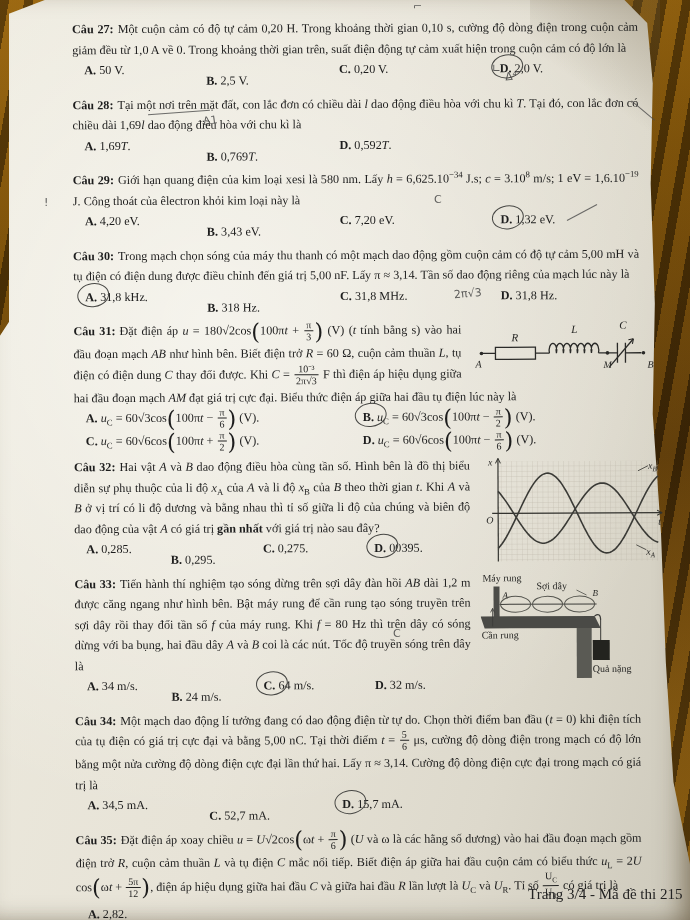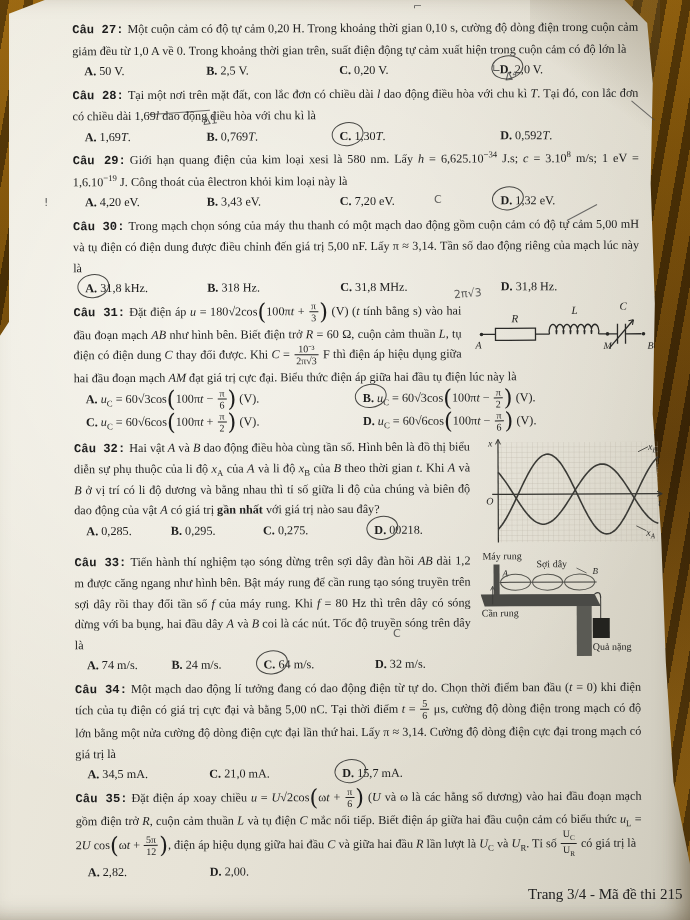--- a/index.html
+++ b/index.html
@@ -22,24 +22,24 @@
     position:absolute;right:30px;top:0;width:130px;height:135px;pointer-events:none;
     background:linear-gradient(215deg, rgba(95,80,52,0.32), rgba(95,80,52,0) 62%);
     border-radius:0 0 0 90px;
   }
   .content{
     position:absolute;left:74px;top:18px;width:566px;color:#1d1d1d;
     font-size:12.2px;line-height:1.68;text-align:justify;transform:rotate(-0.25deg);
   }
   .q{clear:both;margin:0 0 3px 0;}
   .q p{margin:0;}
-  .qlabel{font-weight:bold;margin-right:4px;font-family:Liberation Mono, monospace;}
+  .qlabel{font-weight:bold;margin-right:4px;}
   .opts{display:flex;padding-left:12px;text-align:left;align-items:flex-start;}
   .opts-4 .opt:nth-child(1){width:22%;}
-  .opts-4 .opt:nth-child(2){width:24%;}
+  .opts-4 .opt:nth-child(2){width:24%;margin-top:11px;}
   .opts-4 .opt:nth-child(3){width:29%;}
   .opts-4 .opt:nth-child(4){width:25%;}
   .opts-2 .opt{width:50%;}
   .opt{white-space:nowrap;}
   .okey{font-weight:bold;display:inline-block;position:relative;}
   .okey.circled::before{
     content:"";position:absolute;left:-8px;top:-4px;width:30px;height:22px;
     border:1.6px solid #474744;border-radius:50%;transform:rotate(-8deg);
   }
   .s-i{font-style:italic;}
@@ -78,21 +78,20 @@
         <span class="opt"><span class="okey">C.</span><span><span class="s-t"> 0,20 V.</span></span></span>
         <span class="opt"><span class="okey circled">D.</span><span><span class="s-t"> 2,0 V.</span></span></span>
       </div>
     </div>
 
     <div class="q">
       <p><span class="qlabel">Câu 28:</span><span><span class="s-t">Tại một nơi trên mặt đất, con lắc đơn có chiều dài </span><span class="s-i">l</span><span class="s-t"> dao động điều hòa với chu kì </span><span class="s-i">T</span><span class="s-t">. Tại đó, con lắc đơn có chiều dài 1,69</span><span class="s-i">l</span><span class="s-t"> dao động điều hòa với chu kì là</span></span></p>
       <div class="opts opts-4">
         <span class="opt"><span class="okey">A.</span><span><span class="s-t"> 1,69</span><span class="s-i">T</span><span class="s-t">.</span></span></span>
         <span class="opt"><span class="okey">B.</span><span><span class="s-t"> 0,769</span><span class="s-i">T</span><span class="s-t">.</span></span></span>
-        <span class="opt"><span class="okey circled">C.</span><span><span class="s-t"> 1,30</span><span class="s-i">T</span><span class="s-t">.</span></span></span>
         <span class="opt"><span class="okey">D.</span><span><span class="s-t"> 0,592</span><span class="s-i">T</span><span class="s-t">.</span></span></span>
       </div>
     </div>
 
     <div class="q">
       <p><span class="qlabel">Câu 29:</span><span><span class="s-t">Giới hạn quang điện của kim loại xesi là 580 nm. Lấy </span><span class="s-i">h</span><span class="s-t"> = 6,625.10</span><span class="s-sup">−34</span><span class="s-t"> J.s; </span><span class="s-i">c</span><span class="s-t"> = 3.10</span><span class="s-sup">8</span><span class="s-t"> m/s; 1 eV = 1,6.10</span><span class="s-sup">−19</span><span class="s-t"> J. Công thoát của êlectron khỏi kim loại này là</span></span></p>
       <div class="opts opts-4">
         <span class="opt"><span class="okey">A.</span><span><span class="s-t"> 4,20 eV.</span></span></span>
         <span class="opt"><span class="okey">B.</span><span><span class="s-t"> 3,43 eV.</span></span></span>
         <span class="opt"><span class="okey">C.</span><span><span class="s-t"> 7,20 eV.</span></span></span>
@@ -183,21 +182,21 @@
         <line x1="158" y1="16" x2="168" y2="11" stroke="#33332f" stroke-width="0.8"></line>
         <text x="168" y="14" font-size="10" font-style="italic"><tspan>x</tspan><tspan dy="2.5" font-size="7">B</tspan></text>
         <line x1="156" y1="90" x2="166" y2="95" stroke="#33332f" stroke-width="0.8"></line>
         <text x="166" y="100" font-size="10" font-style="italic"><tspan>x</tspan><tspan dy="2.5" font-size="7">A</tspan></text>
       </svg>
       <p><span class="qlabel">Câu 32:</span><span><span class="s-t">Hai vật </span><span class="s-i">A</span><span class="s-t"> và </span><span class="s-i">B</span><span class="s-t"> dao động điều hòa cùng tần số. Hình bên là đồ thị biểu diễn sự phụ thuộc của li độ </span><span class="s-i">x</span><span class="s-sub">A</span><span class="s-t"> của </span><span class="s-i">A</span><span class="s-t"> và li độ </span><span class="s-i">x</span><span class="s-sub">B</span><span class="s-t"> của </span><span class="s-i">B</span><span class="s-t"> theo thời gian </span><span class="s-i">t</span><span class="s-t">. Khi </span><span class="s-i">A</span><span class="s-t"> và </span><span class="s-i">B</span><span class="s-t"> ở vị trí có li độ dương và bằng nhau thì tỉ số giữa li độ của chúng và biên độ dao động của vật </span><span class="s-i">A</span><span class="s-t"> có giá trị </span><span class="s-b">gần nhất</span><span class="s-t"> với giá trị nào sau đây?</span></span></p>
       <div class="opts opts-4">
         <span class="opt"><span class="okey">A.</span><span><span class="s-t"> 0,285.</span></span></span>
         <span class="opt"><span class="okey">B.</span><span><span class="s-t"> 0,295.</span></span></span>
         <span class="opt"><span class="okey">C.</span><span><span class="s-t"> 0,275.</span></span></span>
-        <span class="opt"><span class="okey circled">D.</span><span><span class="s-t"> 00218.</span></span></span>
+        <span class="opt"><span class="okey circled">D.</span><span><span class="s-t"> 00395.</span></span></span>
       </div>
     </div>
 
     <div class="q">
       <svg class="fig fig-apparatus" width="162" height="106" viewBox="0 0 162 106">
         <text x="2" y="9" font-size="10">Máy rung</text>
         <rect x="13" y="14" width="6" height="36" fill="#4c4c48"></rect>
         <text x="22" y="26" font-size="9" font-style="italic">A</text>
         <line x1="19" y1="32" x2="116" y2="32" stroke="#3b3b38" stroke-width="1"></line>
         <g stroke="#55554f" stroke-width="1" fill="none">
@@ -213,35 +212,35 @@
         <path d="M114,44 q6,-4 6,4" fill="none" stroke="#3b3b38" stroke-width="1.2"></path>
         <line x1="120" y1="48" x2="120" y2="68" stroke="#3b3b38" stroke-width="1"></line>
         <rect x="112" y="68" width="17" height="20" fill="#23231f"></rect>
         <line x1="12" y1="54" x2="12" y2="36" stroke="#3b3b38" stroke-width="0.8"></line>
         <path d="M12,36 l-2,4 M12,36 l2,4" stroke="#3b3b38" stroke-width="0.8" fill="none"></path>
         <text x="1" y="66" font-size="10">Cần rung</text>
         <text x="112" y="100" font-size="10">Quả nặng</text>
       </svg>
       <p><span class="qlabel">Câu 33:</span><span><span class="s-t">Tiến hành thí nghiệm tạo sóng dừng trên sợi dây đàn hồi </span><span class="s-i">AB</span><span class="s-t"> dài 1,2 m được căng ngang như hình bên. Bật máy rung để cần rung tạo sóng truyền trên sợi dây rồi thay đổi tần số </span><span class="s-i">f</span><span class="s-t"> của máy rung. Khi </span><span class="s-i">f</span><span class="s-t"> = 80 Hz thì trên dây có sóng dừng với ba bụng, hai đầu dây </span><span class="s-i">A</span><span class="s-t"> và </span><span class="s-i">B</span><span class="s-t"> coi là các nút. Tốc độ truyền sóng trên dây là</span></span></p>
       <div class="opts opts-4">
-        <span class="opt"><span class="okey">A.</span><span><span class="s-t"> 74 m/s.</span></span></span>
+        <span class="opt"><span class="okey">A.</span><span><span class="s-t"> 34 m/s.</span></span></span>
         <span class="opt"><span class="okey">B.</span><span><span class="s-t"> 24 m/s.</span></span></span>
         <span class="opt"><span class="okey circled">C.</span><span><span class="s-t"> 64 m/s.</span></span></span>
         <span class="opt"><span class="okey">D.</span><span><span class="s-t"> 32 m/s.</span></span></span>
       </div>
     </div>
 
     <div class="q">
       <p><span class="qlabel">Câu 34:</span><span><span class="s-t">Một mạch dao động lí tưởng đang có dao động điện từ tự do. Chọn thời điểm ban đầu (</span><span class="s-i">t</span><span class="s-t"> = 0) khi điện tích của tụ điện có giá trị cực đại và bằng 5,00 nC. Tại thời điểm </span><span class="s-i">t</span><span class="s-t"> = </span><span class="frac">
               <span class="fn">5</span>
               <span class="fd">6</span>
             </span><span class="s-t"> μs, cường độ dòng điện trong mạch có độ lớn bằng một nửa cường độ dòng điện cực đại lần thứ hai. Lấy π ≈ 3,14. Cường độ dòng điện cực đại trong mạch có giá trị là</span></span></p>
       <div class="opts opts-4">
         <span class="opt"><span class="okey">A.</span><span><span class="s-t"> 34,5 mA.</span></span></span>
-        <span class="opt"><span class="okey">C.</span><span><span class="s-t"> 21,0 mA.</span></span></span>
+        <span class="opt"><span class="okey">C.</span><span><span class="s-t"> 52,7 mA.</span></span></span>
         <span class="opt"><span class="okey circled">D.</span><span><span class="s-t"> 15,7 mA.</span></span></span>
       </div>
     </div>
 
     <div class="q">
       <p><span class="qlabel">Câu 35:</span><span><span class="s-t">Đặt điện áp xoay chiều </span><span class="s-i">u</span><span class="s-t"> = </span><span class="s-i">U</span><span class="s-t">√2cos</span><span class="bigp">(</span><span class="s-t">ω</span><span class="s-i">t</span><span class="s-t"> + </span><span class="frac">
               <span class="fn">π</span>
               <span class="fd">6</span>
             </span><span class="bigp">)</span><span class="s-t"> (</span><span class="s-i">U</span><span class="s-t"> và ω là các hằng số dương) vào hai đầu đoạn mạch gồm điện trở </span><span class="s-i">R</span><span class="s-t">, cuộn cảm thuần </span><span class="s-i">L</span><span class="s-t"> và tụ điện </span><span class="s-i">C</span><span class="s-t"> mắc nối tiếp. Biết điện áp giữa hai đầu cuộn cảm có biểu thức </span><span class="s-i">u</span><span class="s-sub">L</span><span class="s-t"> = 2</span><span class="s-i">U</span><span class="s-t"> cos</span><span class="bigp">(</span><span class="s-t">ω</span><span class="s-i">t</span><span class="s-t"> + </span><span class="frac">
               <span class="fn">5π</span>

